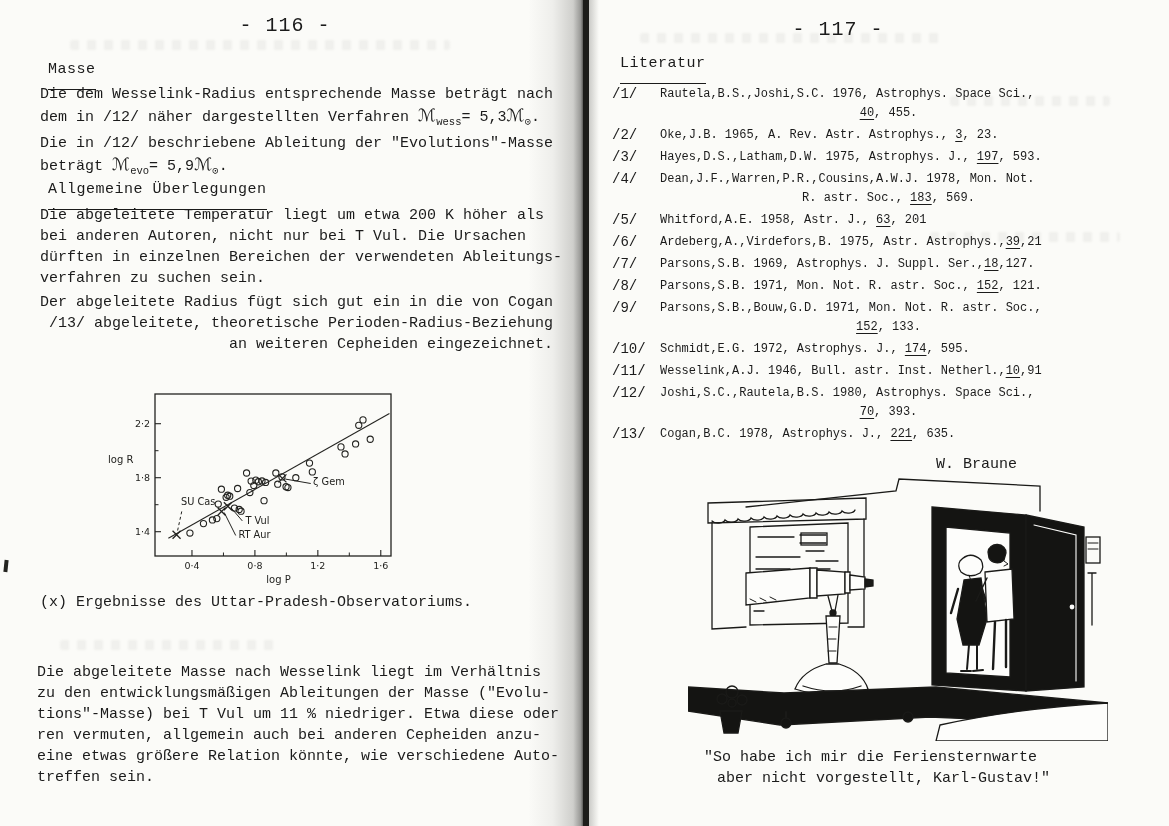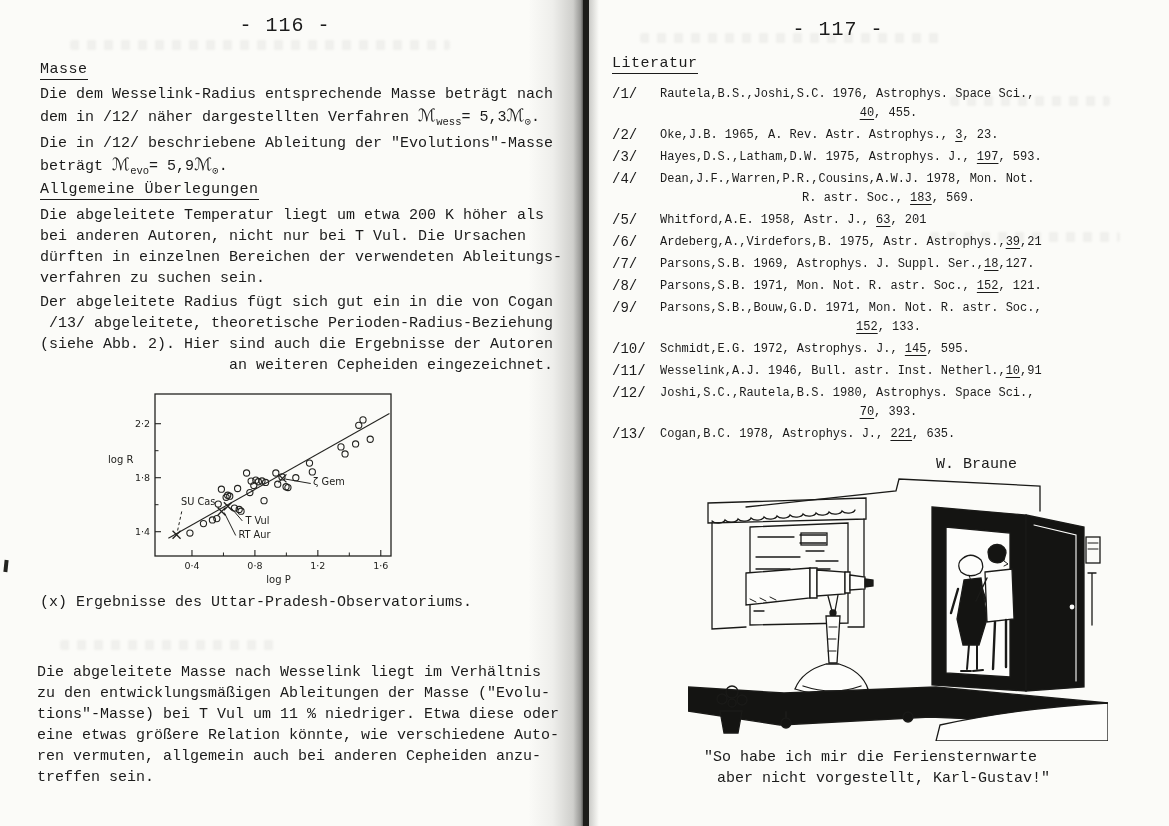--- a/index.html
+++ b/index.html
@@ -7,21 +7,21 @@
     position:relative;
     width:1169px;height:826px;
     background:#fbfbf8;
     font-family:"Liberation Mono","DejaVu Sans Mono",monospace;
     color:#1b1b1b;
     overflow:hidden;
   }
   .abs{position:absolute;}
   .line{white-space:pre;line-height:21px;font-size:15px;}
   .para{position:absolute;}
-  .heading{font-size:15px;border-bottom:1.6px solid #1b1b1b;padding-bottom:1px;display:inline-block;letter-spacing:.5px;}
+  .heading{font-size:15px;border-bottom:1.6px solid #1b1b1b;padding-bottom:11px;display:inline-block;letter-spacing:.5px;margin-left:8px;}
   .pagenum{font-size:20px;text-align:center;letter-spacing:1px;}
   .msym{font-family:"DejaVu Sans",sans-serif;font-size:17px;font-style:normal;}
   sub{font-size:10.5px;}
   .caption .line{line-height:21px;}
   
   .ref-row{display:flex;margin-bottom:3px;}
   .ref-label{width:48px;flex:0 0 48px;font-size:14px;line-height:19px;white-space:pre;}
   .ref-body{flex:1;}
   .ref-line{font-size:12px;line-height:19px;white-space:pre;}
   .ref-cont{text-align:center;}
@@ -78,21 +78,20 @@
 <div class="para" style="left:40px;top:205px;">
   <div class="line">Die abgeleitete Temperatur liegt um etwa 200 K höher als</div>
   <div class="line">bei anderen Autoren, nicht nur bei T Vul. Die Ursachen</div>
   <div class="line">dürften in einzelnen Bereichen der verwendeten Ableitungs-</div>
   <div class="line">verfahren zu suchen sein.</div>
 </div>
 
 <div class="para" style="left:40px;top:292px;text-align:right;">
   <div class="line">Der abgeleitete Radius fügt sich gut ein in die von Cogan</div>
   <div class="line">/13/ abgeleitete, theoretische Perioden-Radius-Beziehung</div>
-  <div class="line">(siehe Abb. 2). Hier sind auch die Ergebnisse der Autoren</div>
   <div class="line">an weiteren Cepheiden eingezeichnet.</div>
 </div>
 
 <figure class="abs" style="left:98px;top:387px;">
   <svg id="chart-svg" width="302" height="203" viewBox="0 0 302 203">
       <rect x="57" y="7" width="236" height="162" fill="none" stroke="#232320" stroke-width="1.3"></rect>
       <line x1="93.97333333333333" y1="169" x2="93.97333333333333" y2="163" stroke="#232320" stroke-width="1.1"></line>
       <text x="93.97333333333333" y="182" text-anchor="middle" font-size="9.5" font-family="DejaVu Sans, sans-serif" fill="#232320">0·4</text>
       <line x1="156.90666666666667" y1="169" x2="156.90666666666667" y2="163" stroke="#232320" stroke-width="1.1"></line>
       <text x="156.90666666666667" y="182" text-anchor="middle" font-size="9.5" font-family="DejaVu Sans, sans-serif" fill="#232320">0·8</text>
@@ -166,22 +165,22 @@
 </figure>
 
 <div class="para caption" style="left:40px;top:592px;">
   <div class="line">(x) Ergebnisse des Uttar-Pradesh-Observatoriums.</div>
 </div>
 
 <div class="para" style="left:37px;top:662px;">
   <div class="line">Die abgeleitete Masse nach Wesselink liegt im Verhältnis</div>
   <div class="line">zu den entwicklungsmäßigen Ableitungen der Masse ("Evolu-</div>
   <div class="line">tions"-Masse) bei T Vul um 11 % niedriger. Etwa diese oder</div>
+  <div class="line">ren vermuten, allgemein auch bei anderen Cepheiden anzu-</div>
   <div class="line">eine etwas größere Relation könnte, wie verschiedene Auto-</div>
-  <div class="line">ren vermuten, allgemein auch bei anderen Cepheiden anzu-</div>
   <div class="line">treffen sein.</div>
 </div>
 
 <div class="abs pagenum" style="left:613px;top:18px;width:450px;">- 117 -</div>
 
 <div class="abs" style="left:612px;top:54px;">
   <span class="heading">Literatur</span>
 </div>
 
 <div id="refs" class="abs" style="left:612px;top:85px;width:505px;">
@@ -238,21 +237,21 @@
     <div class="ref-row">
       <div class="ref-label">/9/</div>
       <div class="ref-body">
         <div class="ref-line"><span>Parsons,S.B.,Bouw,G.D. 1971, Mon. Not. R. astr. Soc.,</span></div>
         <div class="ref-line ref-cont"><span class="vol">152</span><span>, 133.</span></div>
       </div>
     </div>
     <div class="ref-row">
       <div class="ref-label">/10/</div>
       <div class="ref-body">
-        <div class="ref-line"><span>Schmidt,E.G. 1972, Astrophys. J., </span><span class="vol">145</span><span>, 595.</span></div>
+        <div class="ref-line"><span>Schmidt,E.G. 1972, Astrophys. J., </span><span class="vol">174</span><span>, 595.</span></div>
       </div>
     </div>
     <div class="ref-row">
       <div class="ref-label">/11/</div>
       <div class="ref-body">
         <div class="ref-line"><span>Wesselink,A.J. 1946, Bull. astr. Inst. Netherl.,</span><span class="vol">10</span><span>,91</span></div>
       </div>
     </div>
     <div class="ref-row">
       <div class="ref-label">/12/</div>

